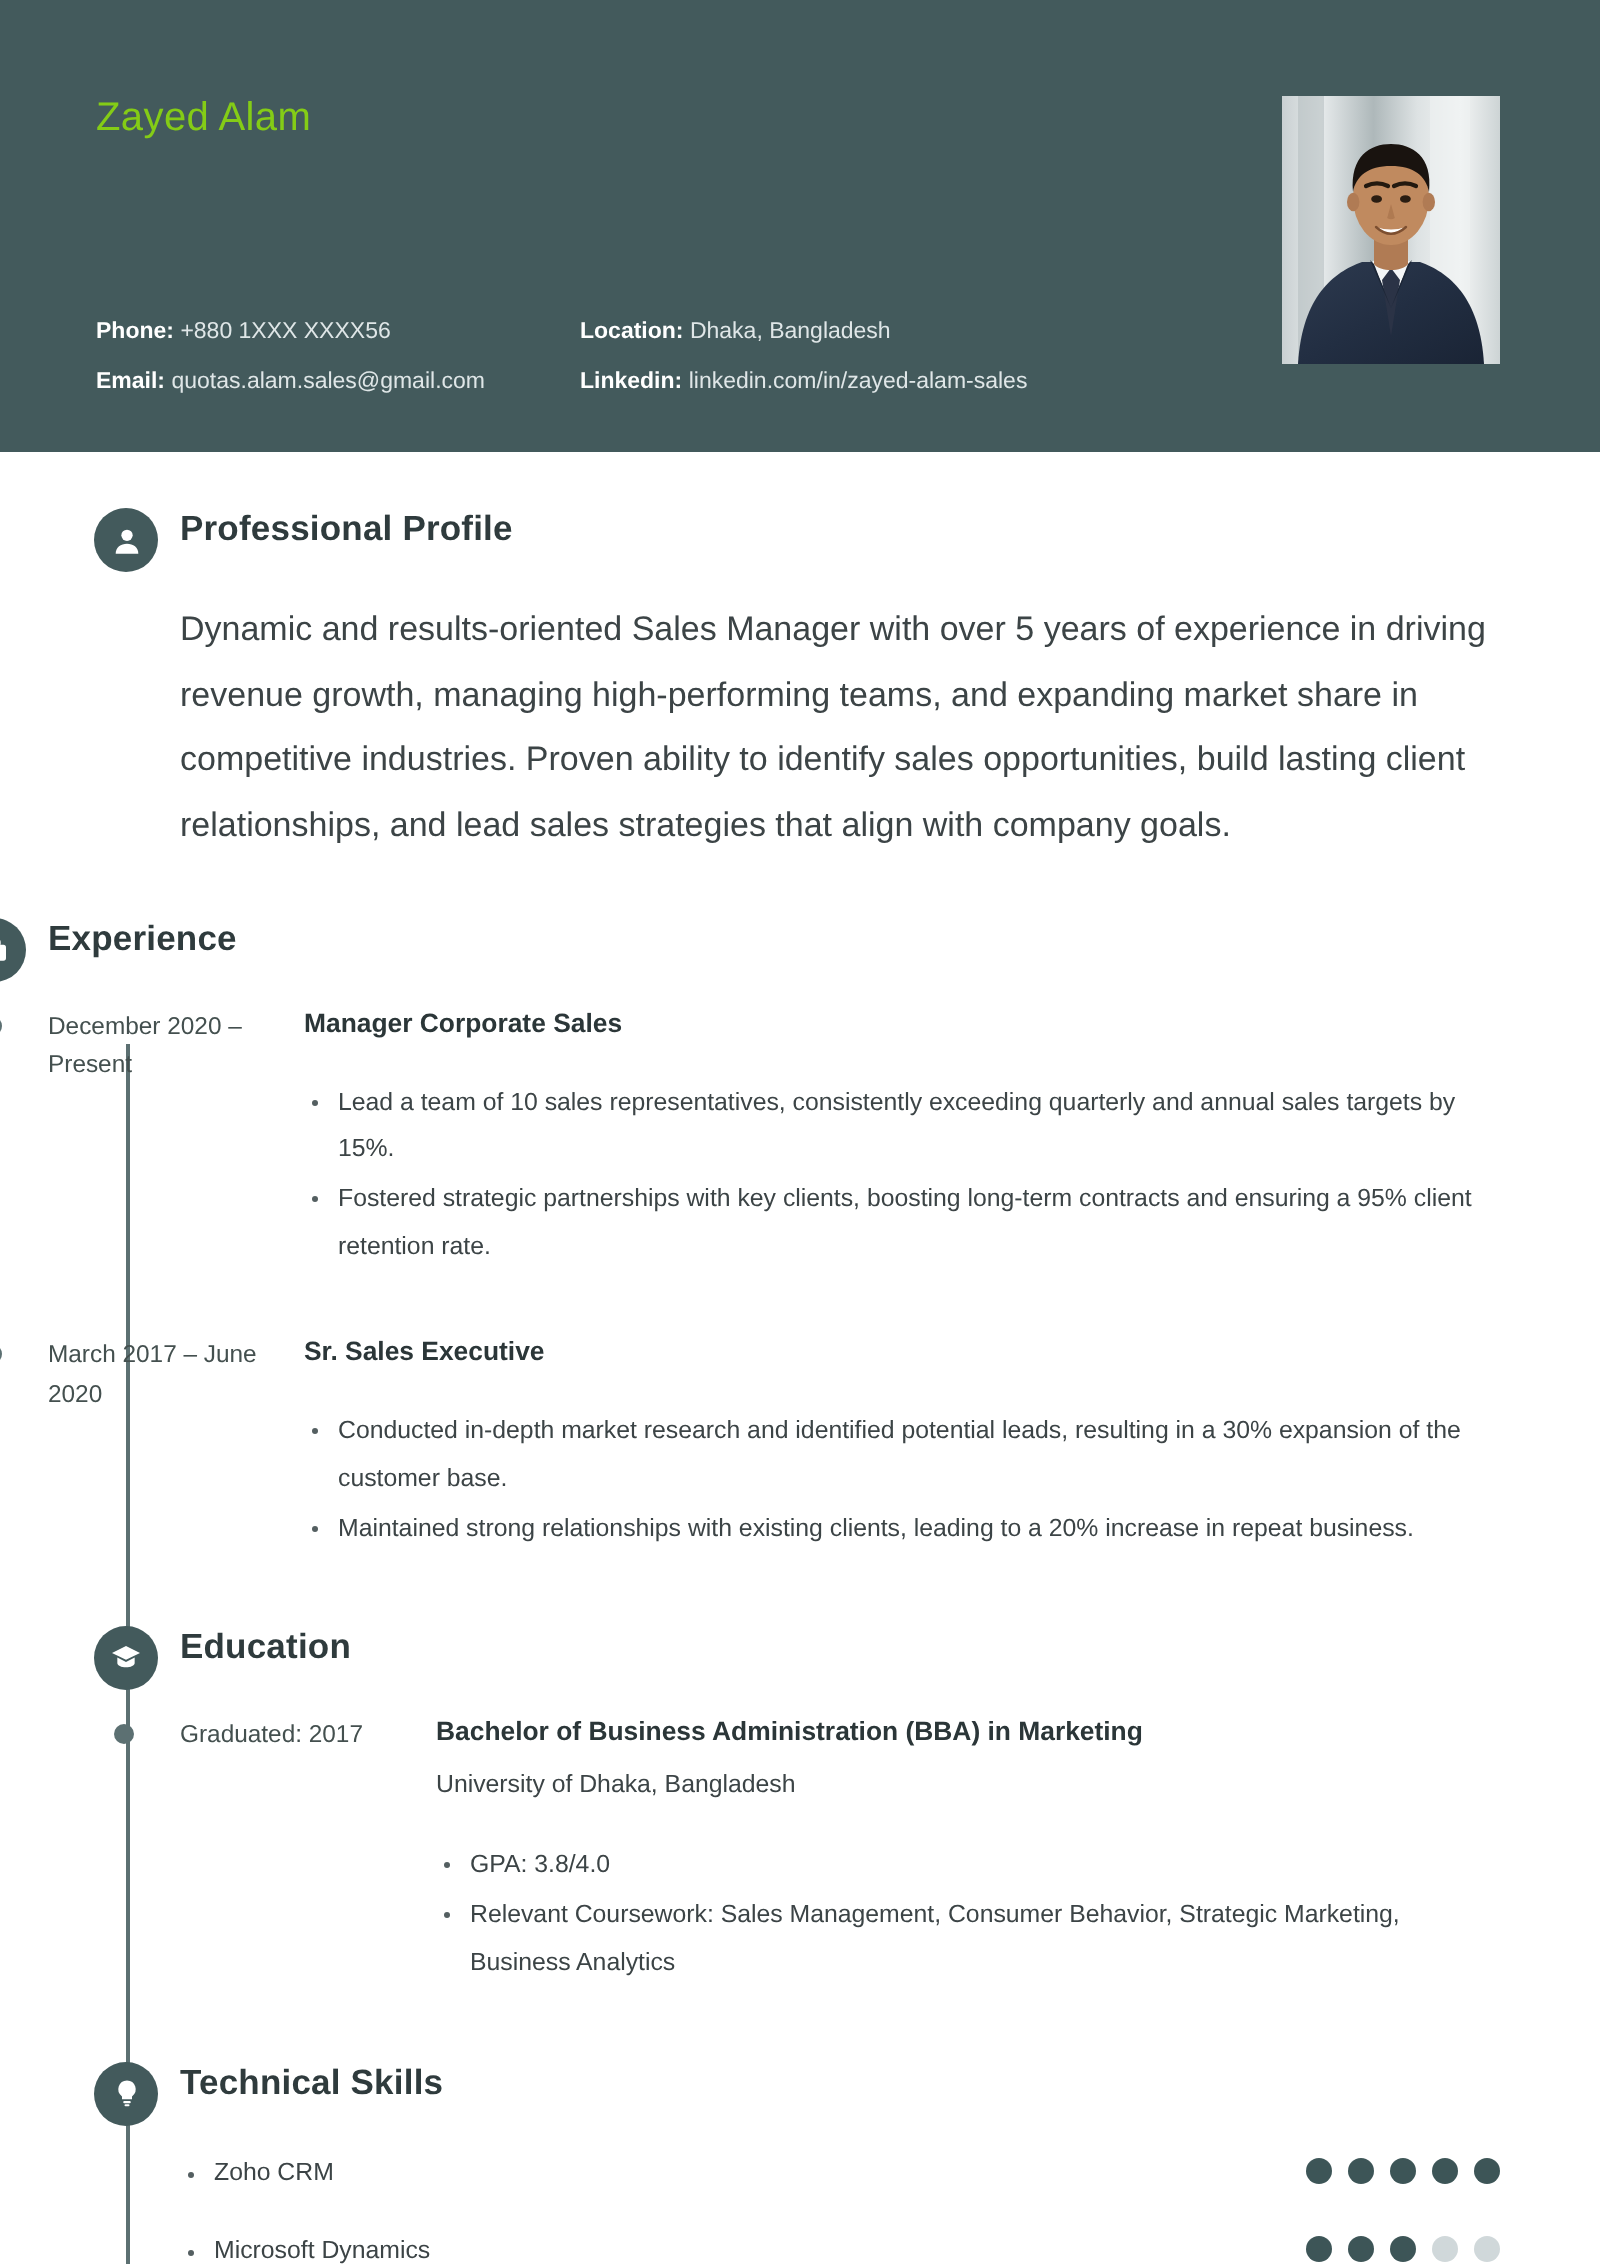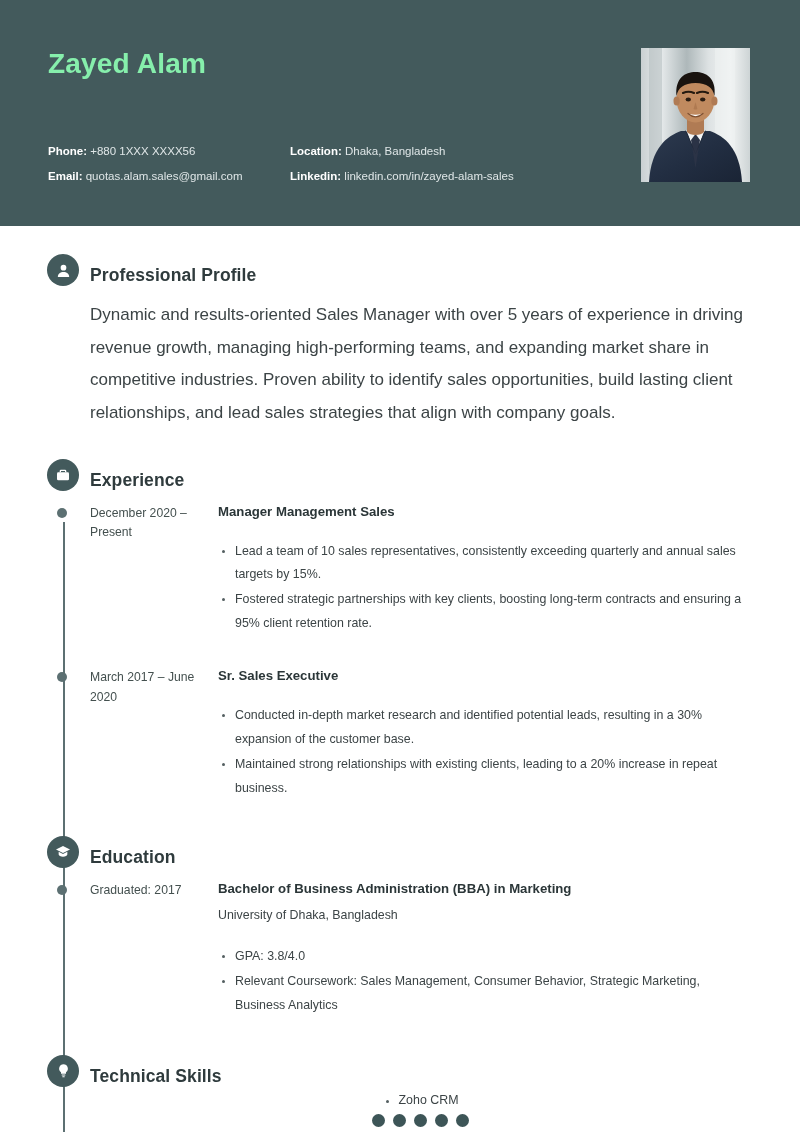--- a/index.html
+++ b/index.html
@@ -23,39 +23,39 @@
   
   .header {
     position: relative;
     width: 800px;
     height: 226px;
     background: #435a5c;
     padding: 48px 50px 0 48px;
   }
 
   .name {
-    font-size: 28px;
-    font-weight: bold;
-    color: #86efac;
+    font-size: 20px;
+    font-weight: normal;
+    color: #84cc16;
     letter-spacing: 0.2px;
     line-height: 1.12;
   }
 
   .job-title {
     margin-top: 9px;
     font-size: 14px;
     font-weight: normal;
     color: #e6ebec;
     letter-spacing: 0.1px;
   }
 
   .contact-grid {
     position: absolute;
     left: 48px;
-    top: 145px;
+    top: 160px;
     width: 520px;
   }
 
   .contact-row {
     display: flex;
     margin-bottom: 11px;
   }
 
   .contact-cell {
     font-size: 11.5px;
@@ -101,21 +101,21 @@
 
   .section {
     position: relative;
     padding-left: 90px;
     padding-right: 50px;
   }
 
   .sec-head {
     position: relative;
     display: flex;
-    align-items: flex-end;
+    align-items: flex-start;
     height: 32px;
   }
 
   .sec-icon {
     position: absolute;
     left: -90px;
     top: 0;
     width: 32px;
     height: 32px;
     border-radius: 50%;
@@ -247,21 +247,21 @@
   }
 
   .dot {
     width: 13px;
     height: 13px;
     border-radius: 50%;
     background: #d0d8da;
   }
   .dot.on { background: #3d5557; }
 
-  .sec-gap-exp { margin-top: 29px; }
+  .sec-gap-exp { margin-top: 29px; padding-left: 24px; }
   .sec-gap-edu { margin-top: 35px; }
   .sec-gap-skills { margin-top: 36px; }
   .sec-gap-profile { margin-top: 28px; }
 
   .entry-spaced { margin-top: 30px; }
 </style>
 </head>
 <body>
 
 <div class="page">
@@ -371,21 +371,21 @@
             <rect x="3" y="8" width="18" height="12" rx="2"></rect>
           </svg>
         </span>
         <span class="sec-title">Experience</span>
       </div>
 
       <div class="entry">
         <span class="entry-dot"></span>
         <div class="entry-date">December 2020 – Present</div>
         <div class="entry-main">
-          <div class="entry-title">Manager Management Sales</div>
+          <div class="entry-title">Manager Corporate Sales</div>
           <ul class="bullets">
             <li>Lead a team of 10 sales representatives, consistently exceeding quarterly and annual sales targets by 15%.</li>
             <li>Fostered strategic partnerships with key clients, boosting long-term contracts and ensuring a 95% client retention rate.</li>
           </ul>
         </div>
       </div>
 
       <div class="entry entry-spaced">
         <span class="entry-dot"></span>
         <div class="entry-date">March 2017 – June 2020</div>
@@ -429,21 +429,21 @@
         <span class="sec-icon">
           <svg width="15" height="15" viewBox="0 0 24 24" fill="#ffffff">
             <path d="M12 2a7 7 0 0 0-4 12.7V17h8v-2.3A7 7 0 0 0 12 2z"></path>
             <rect x="9" y="18.4" width="6" height="1.7" rx="0.8"></rect>
             <rect x="10" y="21" width="4" height="1.6" rx="0.8"></rect>
           </svg>
         </span>
         <span class="sec-title">Technical Skills</span>
       </div>
 
-      <div class="skill-row" style="margin-top:6px;flex-direction:column;">
+      <div class="skill-row" style="margin-top:6px;">
         <div class="skill-name">Zoho CRM</div>
         <div class="dots">
           <span class="dot on"></span>
           <span class="dot on"></span>
           <span class="dot on"></span>
           <span class="dot on"></span>
           <span class="dot on"></span>
         </div>
       </div>
 

